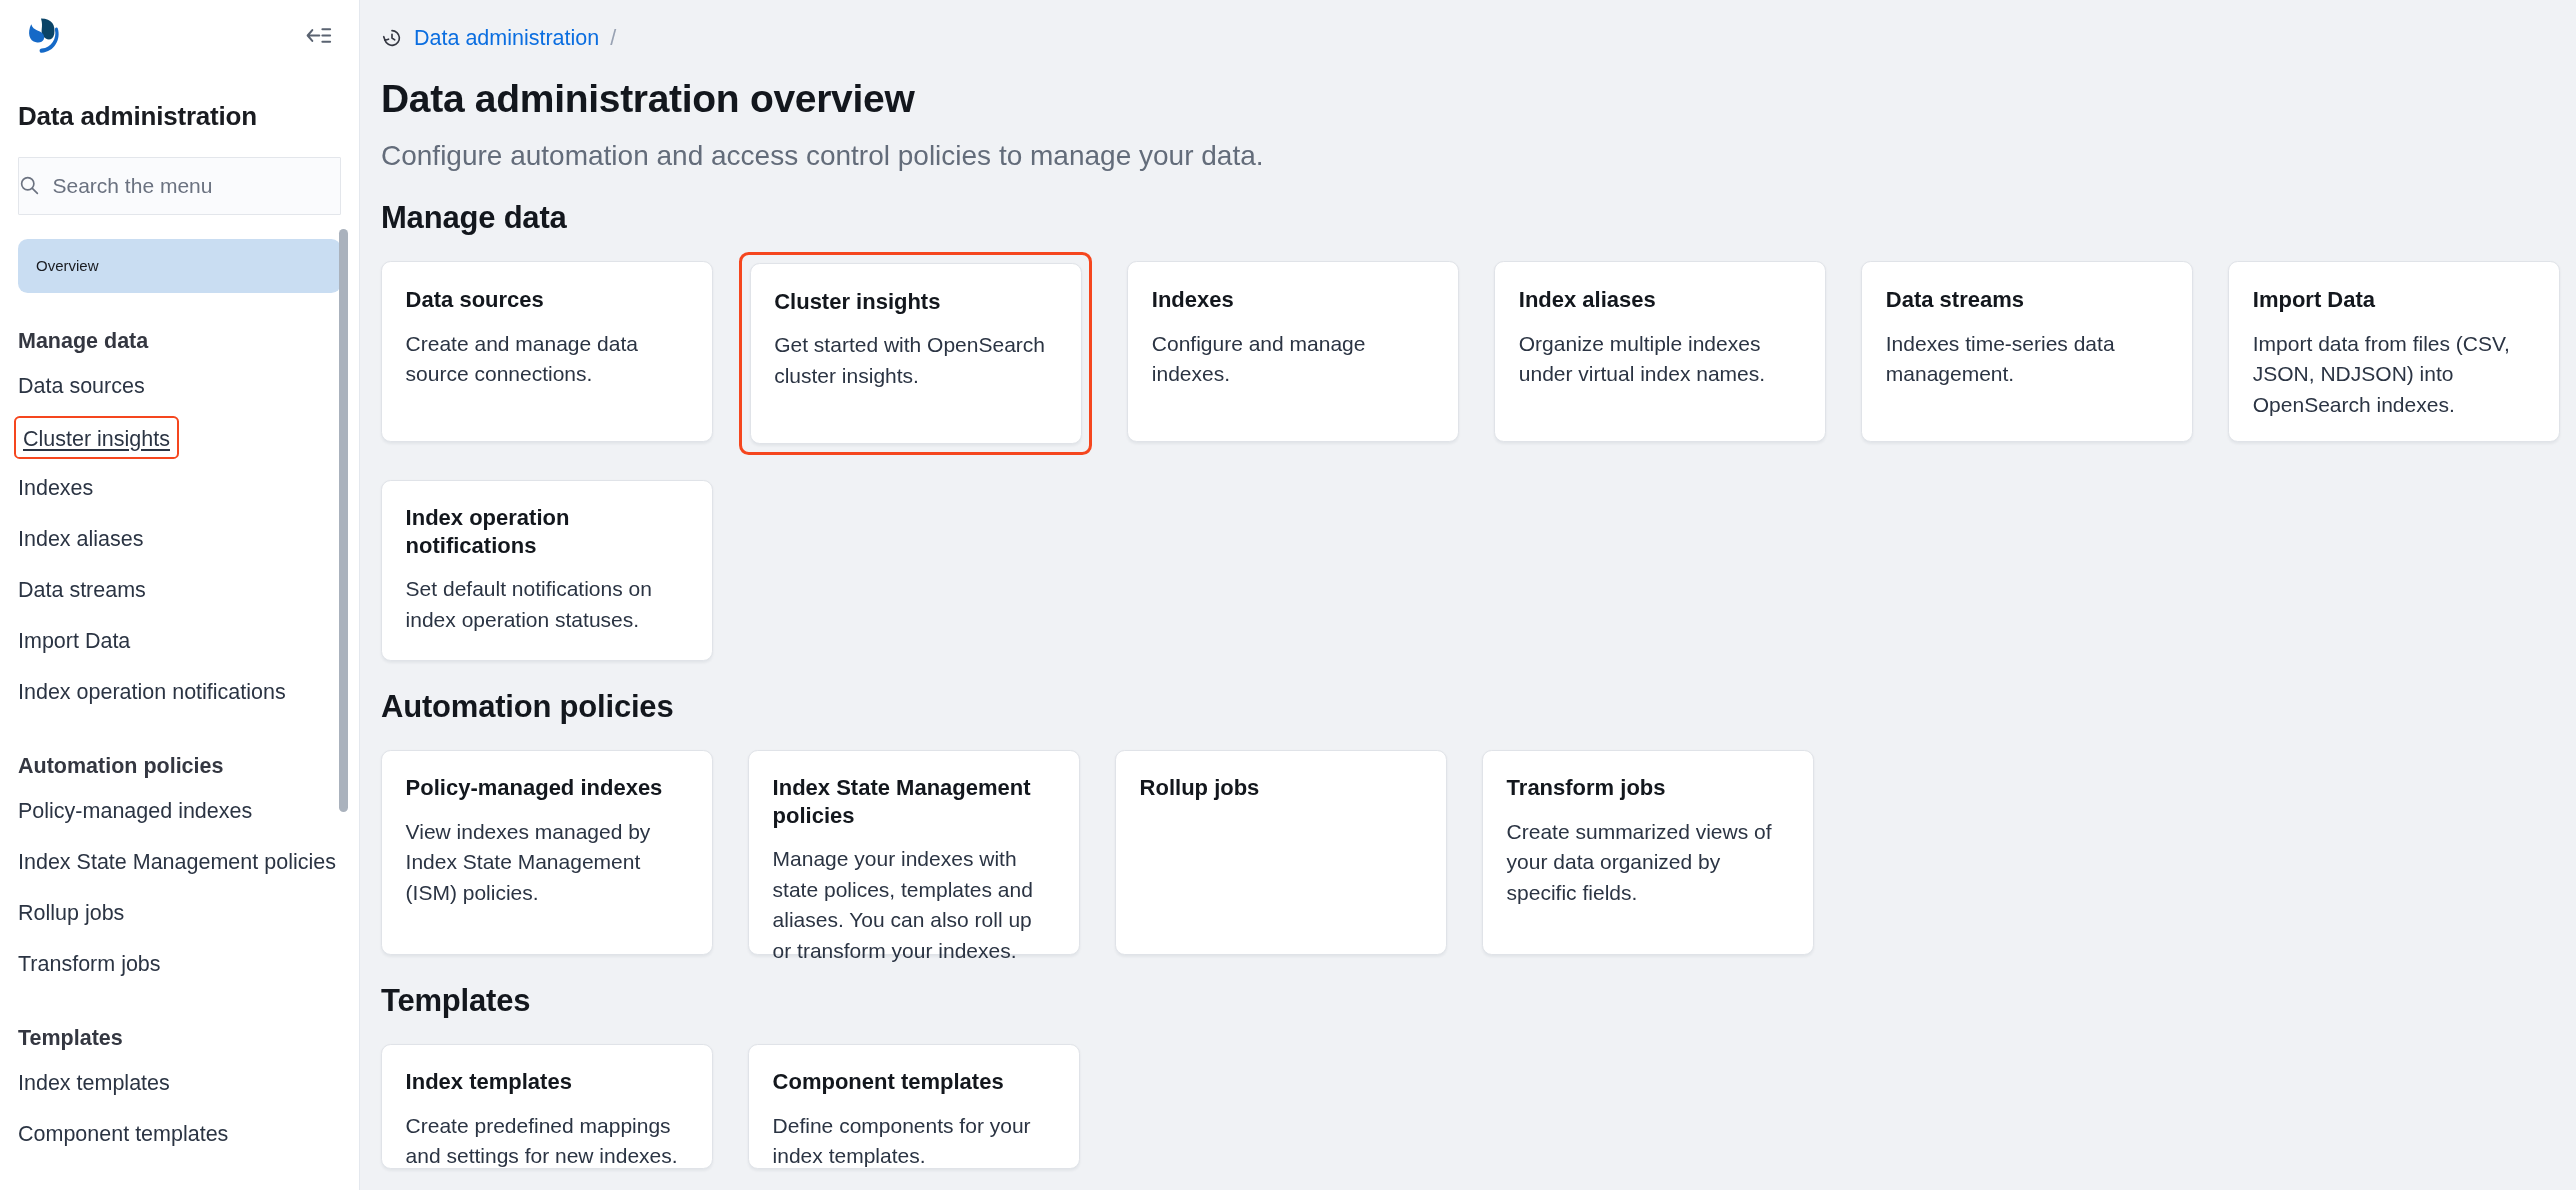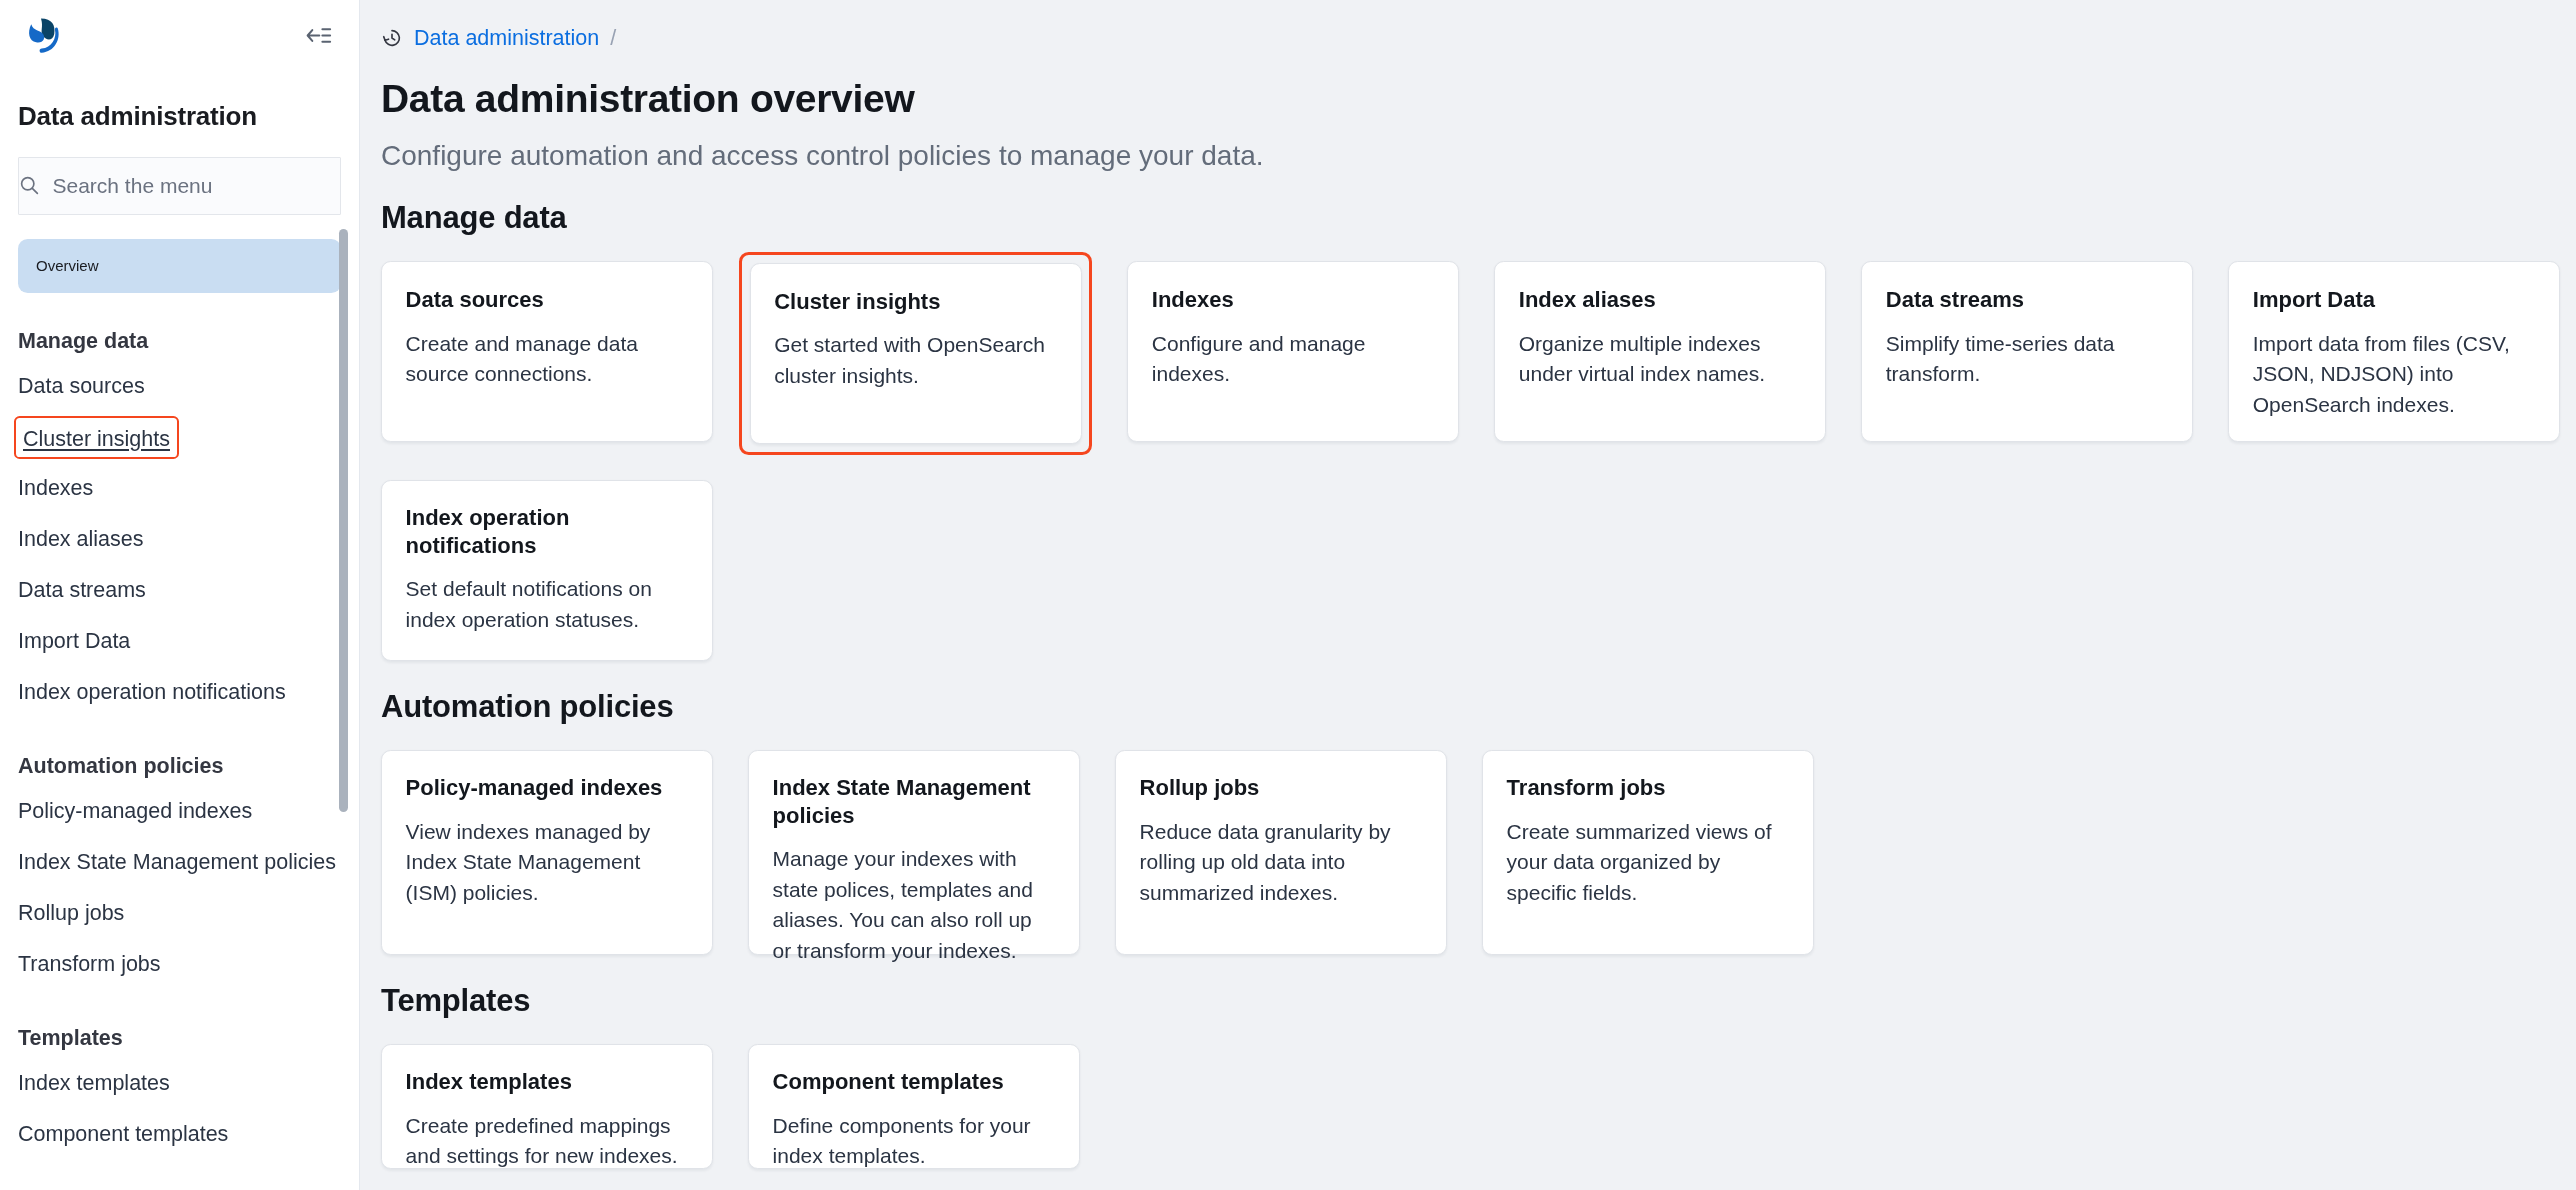--- a/index.html
+++ b/index.html
@@ -205,21 +205,21 @@
       <div class="card h260">
         <div class="card-title">Indexes</div>
         <div class="card-desc">Configure and manage indexes.</div>
       </div>
       <div class="card h260">
         <div class="card-title">Index aliases</div>
         <div class="card-desc">Organize multiple indexes under virtual index names.</div>
       </div>
       <div class="card h260">
         <div class="card-title">Data streams</div>
-        <div class="card-desc">Simplify time-series data transform.</div>
+        <div class="card-desc">Indexes time-series data management.</div>
       </div>
       <div class="card h260">
         <div class="card-title">Import Data</div>
         <div class="card-desc">Import data from files (CSV, JSON, NDJSON) into OpenSearch indexes.</div>
       </div>
     </div>
 
     <div class="card-row">
       <div class="card h260">
         <div class="card-title">Index operation notifications</div>
@@ -233,21 +233,20 @@
       <div class="card h295">
         <div class="card-title">Policy-managed indexes</div>
         <div class="card-desc">View indexes managed by Index State Management (ISM) policies.</div>
       </div>
       <div class="card h295">
         <div class="card-title">Index State Management policies</div>
         <div class="card-desc">Manage your indexes with state polices, templates and aliases. You can also roll up or transform your indexes.</div>
       </div>
       <div class="card h295">
         <div class="card-title">Rollup jobs</div>
-        <div class="card-desc">Reduce data granularity by rolling up old data into summarized indexes.</div>
       </div>
       <div class="card h295">
         <div class="card-title">Transform jobs</div>
         <div class="card-desc">Create summarized views of your data organized by specific fields.</div>
       </div>
     </div>
 
     <h2 class="section-title">Templates</h2>
 
     <div class="card-row">

